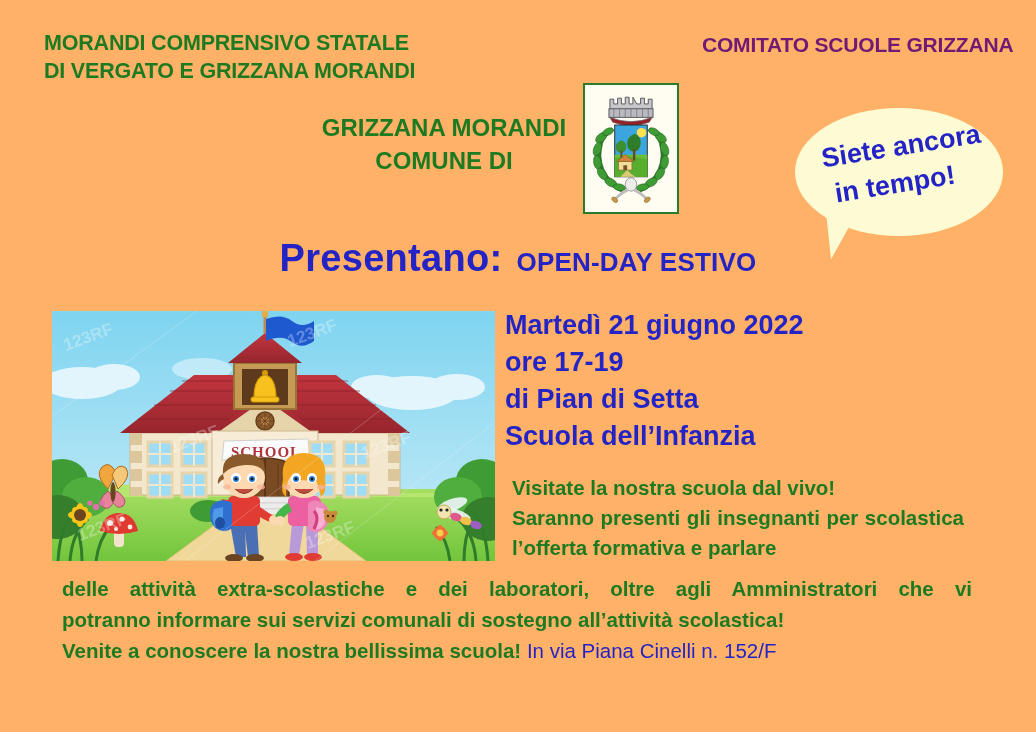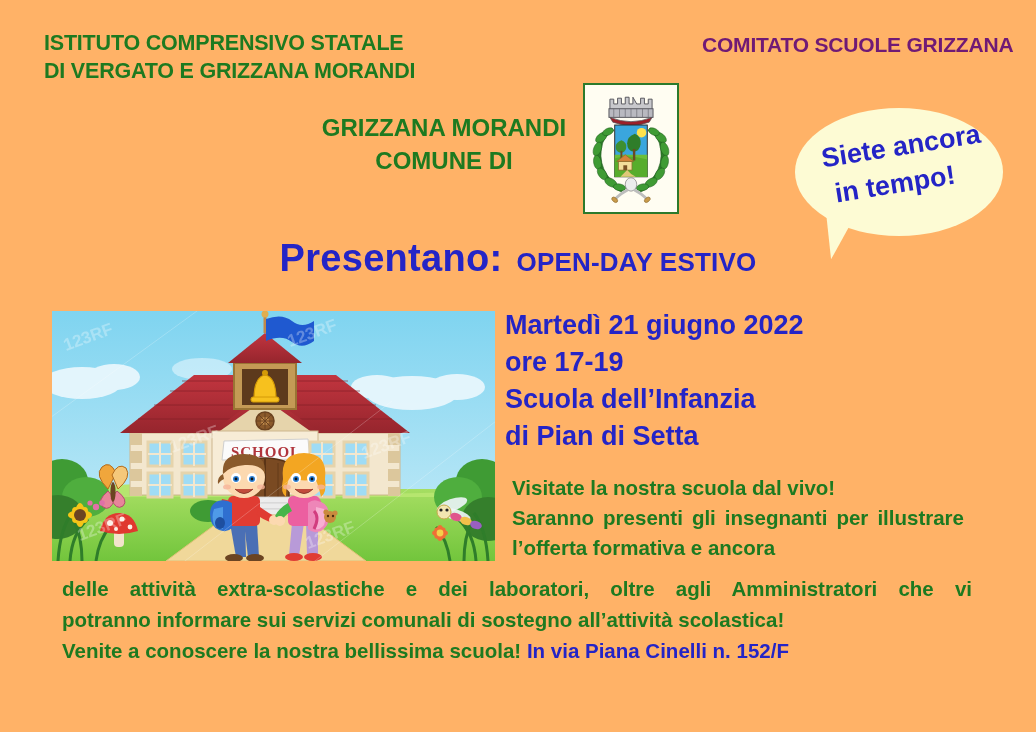--- a/index.html
+++ b/index.html
@@ -188,29 +188,29 @@
     color: #1d7a20;
     font-weight: bold;
     font-size: 20.5px;
     line-height: 31px;
   }
   .body-full .just {
     text-align: justify;
     text-align-last: justify;
   }
   .body-full .plain { text-align: left; }
-  .addr { color: #2424c6; font-weight: bold; }
+  .addr { color: #2424c6; font-weight: normal; }
 </style>
 </head>
 <body>
 
 <div id="poster">
 
   <div class="hdr-left">
-    <div>ISTITUTO COMPRENSIVO STATALE</div>
+    <div>MORANDI COMPRENSIVO STATALE</div>
     <div>DI VERGATO E GRIZZANA MORANDI</div>
   </div>
 
   <div class="hdr-right">
     <div>COMITATO SCUOLE GRIZZANA</div>
   </div>
 
   <div class="hdr-comune">
     <div>GRIZZANA MORANDI</div>
     <div>COMUNE DI</div>
@@ -597,27 +597,27 @@
         <line x1="-20" y1="120" x2="200" y2="-40"></line>
         <line x1="120" y1="260" x2="340" y2="90"></line>
         <line x1="250" y1="260" x2="470" y2="90"></line>
       </g>
     </svg>
   </div>
 
   <div class="event">
     <div>Martedì 21 giugno 2022</div>
     <div>ore 17-19</div>
+    <div>di Pian di Setta</div>
     <div>Scuola dell’Infanzia</div>
-    <div>di Pian di Setta</div>
   </div>
 
   <div class="body-right">
     <div class="lead">Visitate la nostra scuola dal vivo!</div>
-    <div>Saranno presenti gli insegnanti per illustrare l’offerta formativa e ancora</div>
+    <div>Saranno presenti gli insegnanti per scolastica l’offerta formativa e parlare</div>
   </div>
 
   <div class="body-full">
     <div class="just">delle attività extra-scolastiche e dei laboratori, oltre agli Amministratori che vi</div>
     <div class="plain">potranno informare sui servizi comunali di sostegno all’attività scolastica!</div>
     <div class="plain"><span>Venite a conoscere la nostra bellissima scuola!</span> <span class="addr">In via Piana Cinelli n. 152/F</span></div>
   </div>
 
 </div>
 

